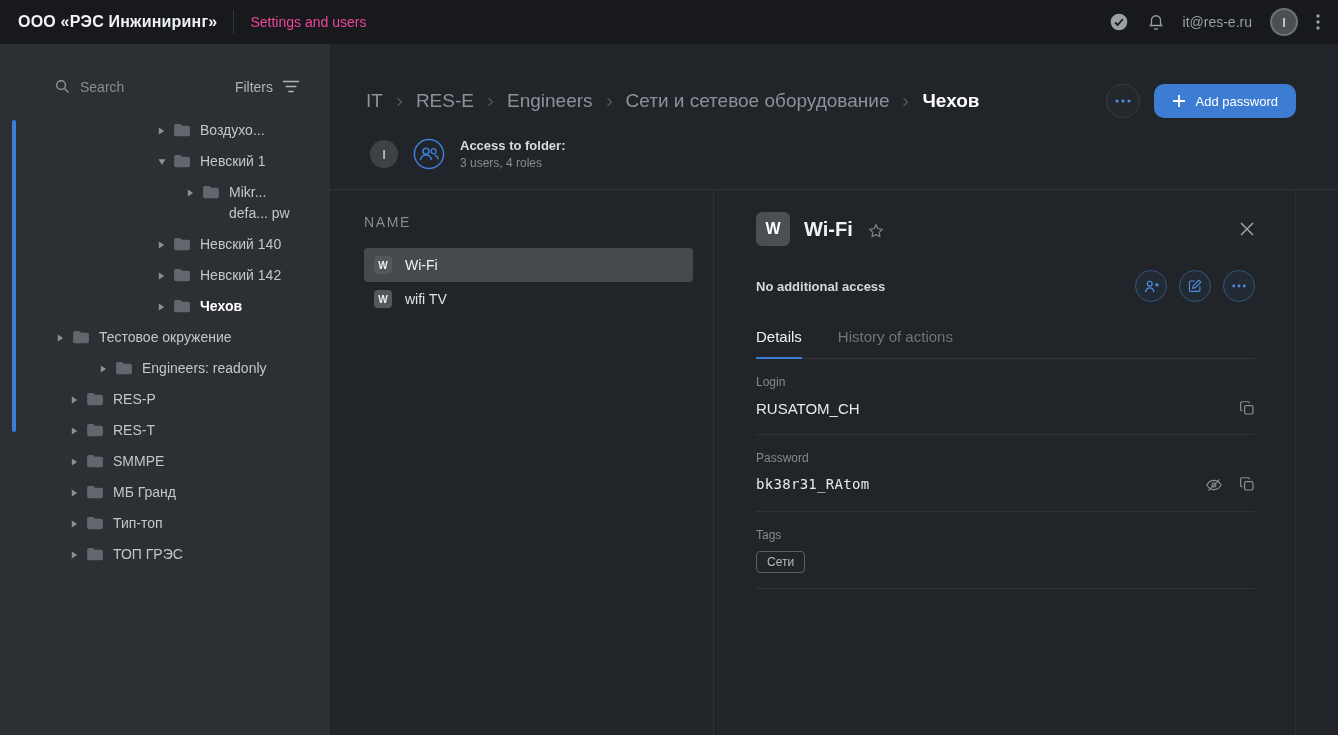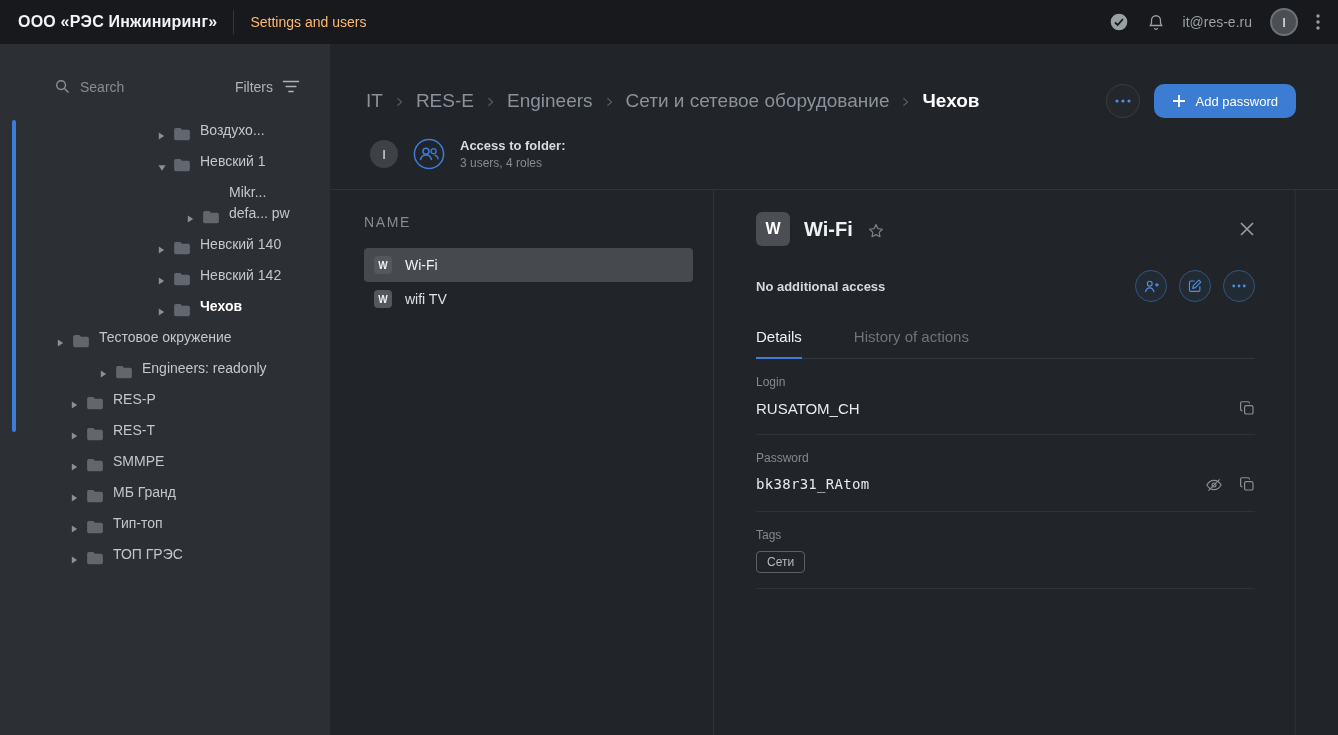--- a/index.html
+++ b/index.html
@@ -4,38 +4,38 @@
 <style>
   *{box-sizing:border-box;margin:0;padding:0}
   html,body{width:1338px;height:735px;overflow:hidden}
   body{background:#212428;font-family:"Liberation Sans","DejaVu Sans",sans-serif;color:#e6e8ea;position:relative}
   svg{display:block}
 
   
   .topbar{position:absolute;top:0;left:0;right:0;height:44px;background:#17191c;display:flex;align-items:center;padding:0 18px;gap:16px;z-index:10}
   .org{font-size:16px;font-weight:700;color:#f2f3f5;letter-spacing:.2px;white-space:nowrap}
   .vdiv{width:1px;height:24px;background:#33363a}
-  .section{font-size:14px;color:#fdba74}
+  .section{font-size:14px;color:#ec4899}
   .top-right{margin-left:auto;display:flex;align-items:center;gap:18px}
   .icon-btn{background:none;border:none;color:#9aa0a6;cursor:pointer;display:flex;align-items:center;padding:0}
   .email{font-size:14px;color:#9aa0a6}
   .avatar-top{width:28px;height:28px;border-radius:50%;background:#4b4f54;border:2px solid #6d7278;color:#fff;font-size:13px;display:flex;align-items:center;justify-content:center;cursor:pointer}
 
   
   .sidebar{position:absolute;top:44px;left:0;bottom:0;width:330px;background:#2c2f34;padding-top:34px;overflow:hidden}
   .scroll-ind{position:absolute;left:12px;top:76px;width:4px;height:312px;border-radius:2px;background:#3d7dd8}
   .search-row{display:flex;align-items:center;margin:0 30px 20px 54px;gap:9px}
   .search-input{flex:1;background:transparent;border:none;outline:none;color:#dcdee1;font-size:14px;min-width:0}
   .search-input::placeholder{color:#878d93}
   .filters{font-size:14px;color:#b0b5ba;display:flex;align-items:center;gap:9px;cursor:pointer;white-space:nowrap}
   .search-ic{color:#8a9097}
   .filter-ic{color:#aeb3b8}
 
   .tree{padding-bottom:10px}
-  .tree-item{display:flex;align-items:flex-end;padding:5px 22px 5px 70px;cursor:pointer}
+  .tree-item{display:flex;align-items:flex-start;padding:5px 22px 5px 70px;cursor:pointer}
   .tree-item.lvl1{padding-left:99px}
   .tree-item.lvl2{padding-left:56px}
   .tree-item.lvl3{padding-left:157px}
   .tree-item.lvl4{padding-left:186px}
   .arrow{flex:0 0 16px;width:16px;color:#8a9097;display:flex;align-items:center;margin-top:6px}
   .folder{flex:0 0 20px;width:20px;color:#62676d;margin:3px 7px 0 0}
   .tlabel{font-size:14px;color:#c3c7cb;line-height:21px;word-break:break-word}
   .tree-item.selected .tlabel{color:#ffffff;font-weight:700}
 
   
@@ -65,21 +65,21 @@
   .detail-pane{width:582px;flex:0 0 582px;border-right:1px solid #2b2f33;padding:22px 40px 0 42px}
   .d-title-row{display:flex;align-items:center;gap:14px}
   .d-avatar{width:34px;height:34px;border-radius:6px;background:#4b4f54;color:#fff;font-weight:700;font-size:16px;display:flex;align-items:center;justify-content:center}
   .d-title{font-size:20px;font-weight:700;color:#f0f1f3}
   .star{color:#7c8187;margin-top:3px;cursor:pointer}
   .close{margin-left:auto;color:#9aa0a6;cursor:pointer}
   .d-access-row{display:flex;align-items:center;margin-top:24px}
   .d-access-text{font-size:13px;color:#d6d9dc;font-weight:700}
   .d-actions{margin-left:auto;display:flex;gap:12px}
   .circle-btn{width:32px;height:32px;border-radius:50%;border:1px solid #33557f;background:rgba(61,125,216,.07);color:#4f8ee0;display:flex;align-items:center;justify-content:center;cursor:pointer}
-  .tabs{display:flex;gap:52px;margin-top:26px;border-bottom:1px solid #33373c}
+  .tabs{display:flex;gap:36px;margin-top:26px;border-bottom:1px solid #33373c}
   .tab{font-size:15px;padding-bottom:12px;color:#6f747a;cursor:pointer}
   .tab.active{color:#eef0f2;border-bottom:2px solid #3d7dd8;margin-bottom:-1px}
 
   .field{border-bottom:1px solid #2f3338;padding-top:16px}
   .f-label{font-size:12px;color:#85898e}
   .f-valrow{display:flex;align-items:flex-start;margin:11px 0 17px}
   .f-value{font-size:15px;color:#e8eaec}
   .f-value.mono{font-family:"DejaVu Sans Mono",monospace;font-size:14px;letter-spacing:.3px}
   .f-icons{margin-left:auto;display:flex;gap:16px;color:#8a8f94}
   .f-icons .ic{cursor:pointer;display:flex}

